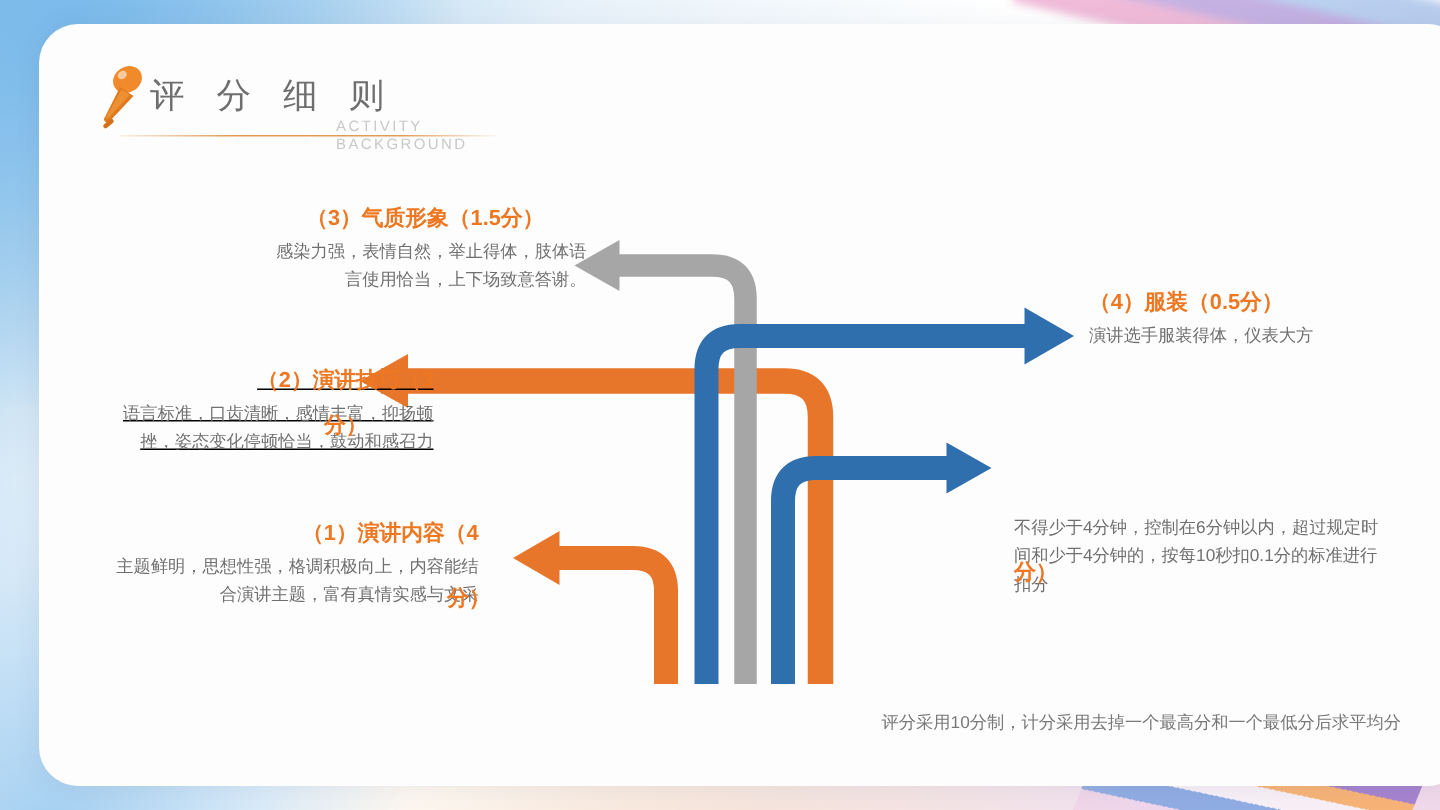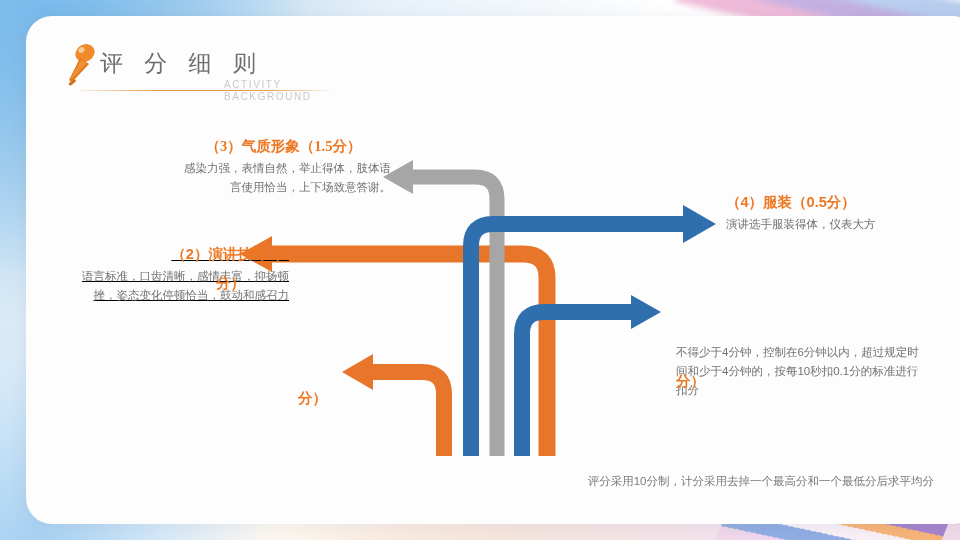--- a/index.html
+++ b/index.html
@@ -127,21 +127,21 @@
   .blk .bd {
     color: #707070;
     font-size: 11.5px;
     line-height: 19px;
     margin-top: 2px;
   }
   .ta-l { text-align: left; }
 
   
   #item3 { left: 150px; top: 120px; width: 215px; }
-  #item3 .hd { text-align: center; font-family: Liberation Serif, serif; }
+  #item3 .hd { text-align: center; }
   #item3 .bd { text-align: right; font-family: Liberation Serif, serif; }
 
   
   #item2 { left: 48px; top: 228px; width: 215px; text-decoration: underline; }
   #item2 .hd { text-align: right; }
   #item2 .bd { text-align: right; }
 
   
   #item1 { left: 48px; top: 330px; width: 245px; }
   #item1 .hd { text-align: right; }
@@ -244,20 +244,24 @@
     <div class="hd">（3）气质形象（1.5分）</div>
     <div class="bd">感染力强，表情自然，举止得体，肢体语言使用恰当，上下场致意答谢。</div>
   </div>
 
   <div class="blk" id="item2">
     <div class="hd">（2）演讲技巧（3</div>
     <div class="bd">语言标准，口齿清晰，感情丰富，抑扬顿挫，姿态变化停顿恰当，鼓动和感召力</div>
   </div>
   <div class="sfx" id="sfx2">分）</div>
 
+  <div class="blk" id="item1">
+    <div class="hd">（1）演讲内容（4</div>
+    <div class="bd">主题鲜明，思想性强，格调积极向上，内容能结合演讲主题，富有真情实感与文采</div>
+  </div>
   <div class="sfx" id="sfx1">分）</div>
 
   <div class="blk ta-l" id="item4">
     <div class="hd">（4）服装（0.5分）</div>
     <div class="bd">演讲选手服装得体，仪表大方</div>
   </div>
 
   <div class="blk ta-l" id="item5">
     <div class="bd">不得少于4分钟，控制在6分钟以内，超过规定时间和少于4分钟的，按每10秒扣0.1分的标准进行扣分</div>
   </div>

